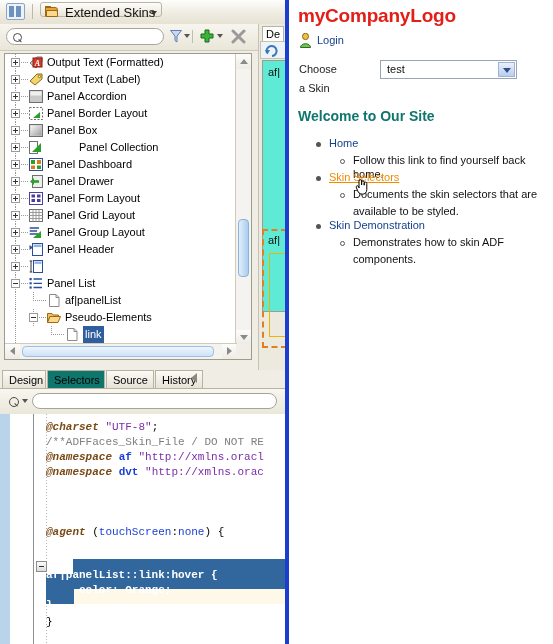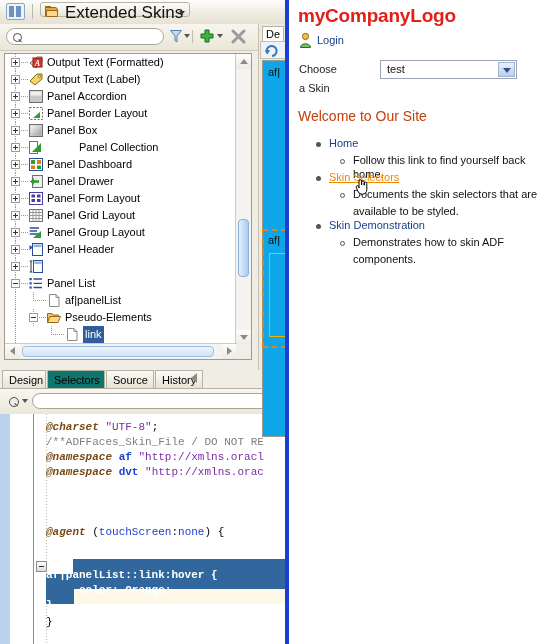--- a/index.html
+++ b/index.html
@@ -20,21 +20,21 @@
     border-bottom:1px solid #c6c2b4;}
   .tb-split{position:absolute;left:6px;top:3px;width:19px;height:17px;
     border:1px solid #8ba5c6;border-radius:2px;background:#eef3fa;box-sizing:border-box;}
   .tb-split i{position:absolute;top:2px;width:5px;height:11px;background:#6d92bf;display:block;}
   .tb-split i.a{left:2px;}
   .tb-split i.b{left:9px;}
   .tb-sep{position:absolute;left:32px;top:4px;width:1px;height:15px;background:#bcb8aa;}
   .tb-btn{position:absolute;left:40px;top:2px;height:15px;padding:0 6px 8px 24px;
     border:1px solid #b9b5a6;border-radius:3px;
     background:linear-gradient(to bottom,#fdfdfb,#e9e5d8);
-    line-height:19px;font-size:17px;color:#111;box-sizing:border-box;white-space:nowrap;}
+    line-height:19px;font-size:13px;color:#111;box-sizing:border-box;white-space:nowrap;}
   .folder-ic{position:absolute;left:4px;top:4px;width:14px;height:11px;}
   .folder-ic .bk{position:absolute;left:0;top:0;width:13px;height:10px;background:#e8a33d;border:1px solid #9a6a13;border-radius:1px 3px 1px 1px;box-sizing:border-box;}
   .folder-ic .tab{position:absolute;left:0;top:-1px;width:6px;height:3px;background:#f0c068;border:1px solid #9a6a13;border-bottom:none;border-radius:1px 1px 0 0;box-sizing:border-box;}
   .folder-ic .fr{position:absolute;left:1px;top:3px;width:12px;height:7px;background:#fcd98a;border:1px solid #9a6a13;border-radius:0 2px 1px 1px;box-sizing:border-box;}
   .caret-dn{position:absolute;width:0;height:0;border-left:3px solid transparent;border-right:3px solid transparent;border-top:4px solid #333;}
 
   
   .ide-search{position:absolute;left:0;top:24px;width:285px;height:26px;
     background:linear-gradient(to bottom,#f7f5ee,#e9e6d9);border-bottom:1px solid #cdc9bb;}
   .sbox{position:absolute;left:6px;top:4px;width:158px;height:17px;background:#fff;
@@ -122,21 +122,21 @@
   .login-txt{position:absolute;left:18px;top:0;line-height:15px;font-size:11px;color:#16408c;}
   .skinrow{position:absolute;left:10px;top:60px;height:20px;}
   .skinlabel{position:absolute;left:0;top:0;line-height:19px;font-size:11px;color:#222;}
   .skinsel{position:absolute;left:81px;top:0;width:137px;height:19px;background:#fff;
     border:1px solid #9aa4b5;box-sizing:border-box;}
   .skinsel .val{position:absolute;left:6px;top:0;line-height:17px;font-size:11px;color:#111;}
   .skinsel .btn{position:absolute;right:1px;top:1px;width:17px;height:15px;
     background:linear-gradient(to bottom,#e8f0fb,#b9cdec);border:1px solid #9fb4d4;box-sizing:border-box;}
   .skinsel .btn::after{content:"";position:absolute;left:4px;top:5px;width:0;height:0;
     border-left:4px solid transparent;border-right:4px solid transparent;border-top:5px solid #2f4f87;}
-  .welcome{position:absolute;left:9px;top:108px;font-size:14px;font-weight:normal;color:#c2410c;}
+  .welcome{position:absolute;left:9px;top:108px;font-size:14px;font-weight:bold;color:#0f766e;}
 
   .bul{position:absolute;}
   .bul .dot1{position:absolute;left:0;top:6px;width:5px;height:5px;background:#555;border-radius:50%;}
   .bul .dot2{position:absolute;left:0;top:6px;width:5px;height:5px;border:1px solid #555;border-radius:50%;box-sizing:border-box;}
   .bultxt{position:absolute;left:13px;top:0;font-size:11px;line-height:14px;color:#16408c;}
   .bultxt.sub{color:#111;}
   .linkhover{color:#f08a00;text-decoration:underline;}
 
   .cursor{position:absolute;width:14px;height:18px;}
 </style>
@@ -466,21 +466,21 @@
     <div style="position:absolute;left:258px;top:24px;width:27px;height:346px;background:#eceadf;border-left:1px solid #c5c1b3;">
       <div style="position:absolute;left:3px;top:2px;height:15px;line-height:15px;padding:0 3px;font-size:11px;background:#fdfdfb;border:1px solid #b6b2a4;border-bottom:none;box-sizing:border-box;">De</div>
       <div style="position:absolute;left:1px;top:17px;width:26px;height:18px;background:#eef2f9;border:1px solid #c5c1b3;border-right:none;box-sizing:border-box;">
         <span style="position:absolute;left:4px;top:3px;width:14px;height:12px;">
           <svg width="14" height="12" viewBox="0 0 14 12">
             <path d="M2,8 A5,5 0 1,1 7,11" fill="none" stroke="#3a78b5" stroke-width="2"></path>
             <polygon points="0,5 5,5 2.5,9.5" fill="#3a78b5"></polygon>
           </svg>
         </span>
       </div>
-      <div style="position:absolute;left:3px;top:36px;width:24px;height:377px;background:#0ea5e9;border:1px solid #9e9a8c;border-right:none;box-sizing:border-box;">
+      <div style="position:absolute;left:3px;top:36px;width:24px;height:252px;background:#5eead4;border:1px solid #9e9a8c;border-right:none;box-sizing:border-box;">
         <span style="position:absolute;left:5px;top:5px;font-size:11px;color:#111;">af|</span>
         <div style="position:absolute;left:-1px;top:168px;width:25px;height:119px;border:2px dashed #e08020;box-sizing:border-box;"></div>
         <span style="position:absolute;left:5px;top:173px;font-size:11px;color:#111;">af|</span>
         <div style="position:absolute;left:6px;top:192px;width:20px;height:84px;border:1px solid #f0b400;box-sizing:border-box;"></div>
       </div>
     </div>
 
   </div>
 
   <div class="blue-edge"></div>

